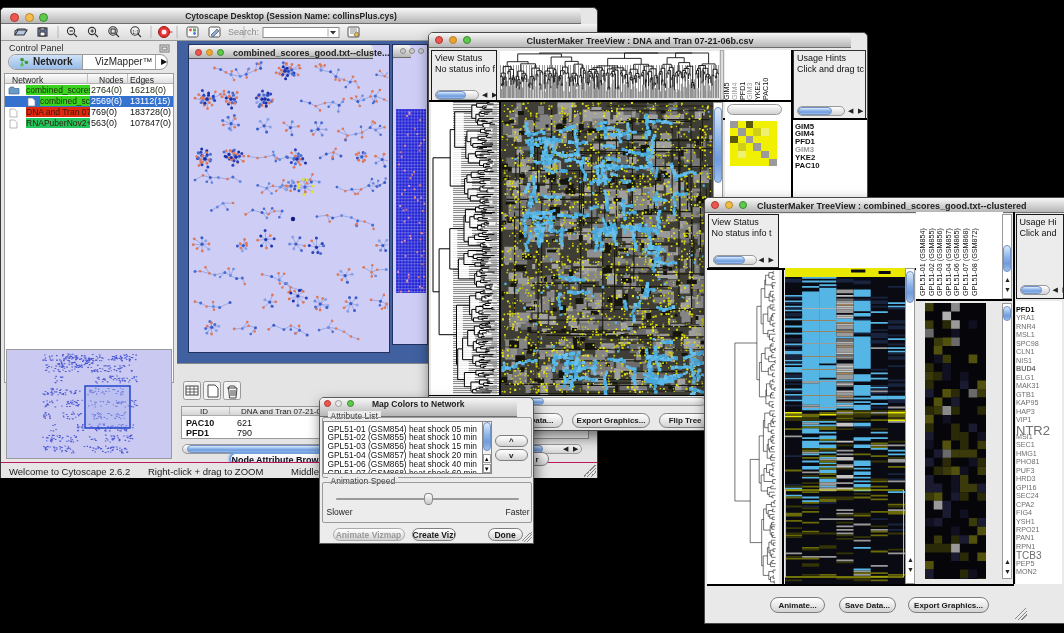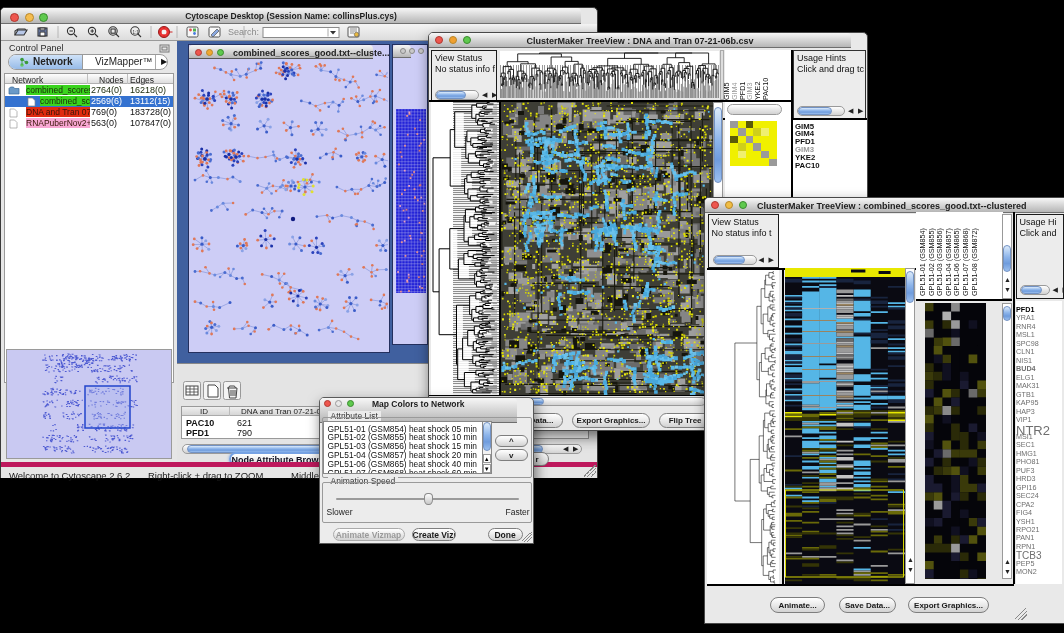--- a/index.html
+++ b/index.html
@@ -122,21 +122,21 @@
             <path d="M1 9V1h4.5L8 3.5V9z" fill="#fff" stroke="#999" stroke-width="0.7"></path>
           </svg>
     <span style="position:absolute;left:21px;top:0;width:64px;background:#e02a10;overflow:hidden;white-space:nowrap;font-size:8.5px">DNA and Tran 07</span>
     <span style="position:absolute;left:86px;top:0;color:#111">769(0)</span>
           <span style="position:absolute;left:125px;top:0;color:#111">183728(0)</span>
    </div>
    <div class="abs" style="left:0;top:44px;width:100%;height:11px;font-size:9px;color:#3a1508">
     <svg width="9" height="10" style="position:absolute;left:4px;top:0.5px">
             <path d="M1 9V1h4.5L8 3.5V9z" fill="#fff" stroke="#999" stroke-width="0.7"></path>
           </svg>
-    <span style="position:absolute;left:21px;top:0;width:64px;background:#f9a8d4;overflow:hidden;white-space:nowrap;font-size:8.5px">RNAPuberNov2+</span>
+    <span style="position:absolute;left:21px;top:0;width:64px;background:#22c55e;overflow:hidden;white-space:nowrap;font-size:8.5px">RNAPuberNov2+</span>
     <span style="position:absolute;left:86px;top:0;color:#111">563(0)</span>
           <span style="position:absolute;left:125px;top:0;color:#111">107847(0)</span>
    </div>
   </div>
   <div class="abs" style="left:5px;top:308px;width:166px;height:110px;background:#c9c9f2;border:1px solid #9a9a9a">
         <svg width="164" height="108" style="position:absolute;left:0;top:0">
           <path d="M35.2 9.6h1.4v1.1h-1.4zM37.8 7.6h1.4v1.1h-1.4zM35.8 9.6h1.5v1.1h-1.4zM43.2 9.8h1.8v1.1h-1.4zM36.9 9.5h2.0v1.1h-1.4zM37.3 4.5h1.2v1.1h-1.4zM41.8 6.4h1.7v1.1h-1.4zM38.3 10.0h1.5v1.1h-1.4zM44.7 9.5h1.9v1.1h-1.4zM42.3 8.5h1.8v1.1h-1.4zM42.0 5.7h1.1v1.1h-1.4zM43.9 5.5h2.1v1.1h-1.4zM48.9 5.1h1.6v1.1h-1.4zM59.3 6.1h1.4v1.1h-1.4zM56.9 9.6h1.0v1.1h-1.4zM60.4 9.8h1.2v1.1h-1.4zM60.0 5.3h1.6v1.1h-1.4zM56.7 8.0h1.2v1.1h-1.4zM60.1 3.6h2.4v1.1h-1.4zM54.9 3.9h2.1v1.1h-1.4zM55.7 8.4h1.9v1.1h-1.4zM57.8 8.3h2.1v1.1h-1.4zM60.9 9.9h1.9v1.1h-1.4zM57.9 6.8h1.6v1.1h-1.4zM60.7 7.3h1.5v1.1h-1.4zM62.6 6.0h1.1v1.1h-1.4zM68.4 5.2h2.0v1.1h-1.4zM64.5 3.7h2.0v1.1h-1.4zM68.7 8.3h2.0v1.1h-1.4zM67.8 7.6h2.1v1.1h-1.4zM65.0 7.3h1.3v1.1h-1.4zM65.4 6.9h1.3v1.1h-1.4zM67.8 5.5h1.7v1.1h-1.4zM64.1 8.5h1.4v1.1h-1.4zM61.9 6.2h2.0v1.1h-1.4zM66.9 5.6h2.4v1.1h-1.4zM62.4 4.5h2.0v1.1h-1.4zM85.1 10.4h2.2v1.1h-1.4zM76.6 5.3h1.3v1.1h-1.4zM76.7 7.3h1.9v1.1h-1.4zM80.8 8.1h2.0v1.1h-1.4zM81.0 7.6h2.1v1.1h-1.4zM80.6 8.8h2.4v1.1h-1.4zM84.8 8.1h2.1v1.1h-1.4zM84.7 4.0h1.8v1.1h-1.4zM81.7 9.6h2.0v1.1h-1.4zM76.8 7.7h2.3v1.1h-1.4zM78.7 9.4h1.8v1.1h-1.4zM77.2 5.4h1.8v1.1h-1.4zM87.9 9.6h2.4v1.1h-1.4zM92.4 6.3h1.2v1.1h-1.4zM87.7 10.0h2.1v1.1h-1.4zM94.1 7.2h1.7v1.1h-1.4zM92.3 7.0h1.1v1.1h-1.4zM90.2 7.6h1.2v1.1h-1.4zM91.3 4.4h2.3v1.1h-1.4zM88.5 5.9h1.9v1.1h-1.4zM95.2 7.7h1.6v1.1h-1.4zM91.8 10.2h1.6v1.1h-1.4zM93.8 10.2h1.5v1.1h-1.4zM94.4 7.4h1.2v1.1h-1.4zM100.5 9.2h2.2v1.1h-1.4zM106.7 6.1h1.3v1.1h-1.4zM106.3 9.3h2.3v1.1h-1.4zM103.6 9.1h2.0v1.1h-1.4zM104.8 7.8h1.5v1.1h-1.4zM107.9 5.4h2.1v1.1h-1.4zM108.5 8.0h1.3v1.1h-1.4zM108.7 7.4h2.0v1.1h-1.4zM108.2 7.0h1.7v1.1h-1.4zM112.7 5.5h1.6v1.1h-1.4zM105.7 9.5h1.9v1.1h-1.4zM109.5 8.2h1.5v1.1h-1.4zM108.8 5.0h1.3v1.1h-1.4zM107.1 7.6h1.7v1.1h-1.4zM104.5 6.0h2.1v1.1h-1.4zM111.7 7.8h1.1v1.1h-1.4zM112.8 6.2h1.7v1.1h-1.4zM117.3 7.5h2.3v1.1h-1.4zM117.3 5.0h1.3v1.1h-1.4zM111.9 7.9h1.3v1.1h-1.4zM117.1 7.4h1.1v1.1h-1.4zM118.0 7.2h1.7v1.1h-1.4zM118.9 9.0h1.5v1.1h-1.4zM113.9 9.4h1.2v1.1h-1.4zM118.4 3.9h1.8v1.1h-1.4zM114.3 7.3h1.7v1.1h-1.4zM116.4 4.4h1.3v1.1h-1.4zM113.1 7.6h1.9v1.1h-1.4zM113.5 8.7h1.2v1.1h-1.4zM113.9 10.3h2.1v1.1h-1.4zM124.8 7.1h1.5v1.1h-1.4zM127.7 9.1h1.8v1.1h-1.4zM121.1 8.5h2.2v1.1h-1.4zM122.1 8.8h1.9v1.1h-1.4zM121.5 10.3h2.0v1.1h-1.4zM123.3 6.9h2.2v1.1h-1.4zM119.2 5.6h1.1v1.1h-1.4zM119.6 5.6h1.4v1.1h-1.4zM121.6 5.9h1.7v1.1h-1.4zM125.3 4.0h1.5v1.1h-1.4zM121.9 9.5h1.2v1.1h-1.4zM128.1 4.6h1.9v1.1h-1.4zM38.8 19.4h1.5v1.1h-1.4zM41.4 21.4h1.3v1.1h-1.4zM41.1 15.9h1.8v1.1h-1.4zM39.1 17.1h2.2v1.1h-1.4zM39.6 14.5h1.7v1.1h-1.4zM38.2 14.6h1.8v1.1h-1.4zM37.7 19.9h1.8v1.1h-1.4zM44.2 16.4h1.1v1.1h-1.4zM47.2 17.9h2.0v1.1h-1.4zM50.5 18.9h1.5v1.1h-1.4zM54.1 15.6h2.3v1.1h-1.4zM45.7 20.5h2.1v1.1h-1.4zM50.8 20.6h1.9v1.1h-1.4zM51.8 21.1h1.9v1.1h-1.4zM47.9 15.6h2.2v1.1h-1.4zM52.0 16.2h1.6v1.1h-1.4zM55.2 16.0h1.4v1.1h-1.4zM55.6 19.5h1.1v1.1h-1.4zM56.6 17.7h1.6v1.1h-1.4zM61.2 20.6h2.2v1.1h-1.4zM57.6 21.0h2.0v1.1h-1.4zM58.6 16.6h2.3v1.1h-1.4zM63.8 16.5h2.4v1.1h-1.4zM69.1 16.9h1.4v1.1h-1.4zM64.6 19.5h1.2v1.1h-1.4zM67.4 18.5h1.0v1.1h-1.4zM69.1 15.1h1.6v1.1h-1.4zM67.4 16.1h1.5v1.1h-1.4zM69.9 20.9h2.1v1.1h-1.4zM84.0 20.1h1.3v1.1h-1.4zM85.6 20.5h1.1v1.1h-1.4zM84.3 21.5h1.5v1.1h-1.4zM83.8 16.9h1.1v1.1h-1.4zM86.2 19.7h2.0v1.1h-1.4zM92.2 17.9h1.6v1.1h-1.4zM89.7 14.8h1.9v1.1h-1.4zM90.2 19.2h1.1v1.1h-1.4zM93.2 20.9h1.4v1.1h-1.4zM87.8 19.2h1.6v1.1h-1.4zM89.5 20.1h1.2v1.1h-1.4zM89.3 21.1h2.1v1.1h-1.4zM86.5 20.8h2.0v1.1h-1.4zM94.7 18.4h1.6v1.1h-1.4zM101.0 18.5h2.0v1.1h-1.4zM97.3 20.1h1.8v1.1h-1.4zM97.2 20.2h2.2v1.1h-1.4zM102.0 15.2h1.4v1.1h-1.4zM101.2 20.9h1.4v1.1h-1.4zM96.7 15.3h1.0v1.1h-1.4zM96.4 20.2h2.3v1.1h-1.4zM102.5 17.3h1.8v1.1h-1.4zM97.4 15.3h2.2v1.1h-1.4zM99.7 15.6h2.3v1.1h-1.4zM103.8 20.2h1.0v1.1h-1.4zM100.0 20.7h1.2v1.1h-1.4zM112.3 17.6h2.4v1.1h-1.4zM110.4 18.1h1.6v1.1h-1.4zM111.5 18.3h2.0v1.1h-1.4zM106.7 15.8h2.1v1.1h-1.4zM106.5 19.1h1.6v1.1h-1.4zM111.9 21.1h2.3v1.1h-1.4zM114.4 16.7h1.4v1.1h-1.4zM111.6 15.4h2.3v1.1h-1.4zM108.4 20.1h2.0v1.1h-1.4zM115.6 14.9h1.4v1.1h-1.4zM116.0 15.2h1.6v1.1h-1.4zM123.4 19.9h2.2v1.1h-1.4zM117.0 15.8h1.4v1.1h-1.4zM121.8 14.6h1.2v1.1h-1.4zM123.4 20.6h2.3v1.1h-1.4zM53.9 26.6h2.4v1.1h-1.4zM47.0 32.1h2.4v1.1h-1.4zM52.7 26.6h1.8v1.1h-1.4zM48.3 25.8h1.6v1.1h-1.4zM47.7 27.7h1.2v1.1h-1.4zM53.0 26.9h2.4v1.1h-1.4zM53.2 30.1h2.1v1.1h-1.4zM48.8 30.4h2.3v1.1h-1.4zM89.4 27.5h2.0v1.1h-1.4zM87.8 31.3h2.0v1.1h-1.4zM96.4 28.1h1.1v1.1h-1.4zM94.5 31.2h2.1v1.1h-1.4zM94.7 29.0h2.3v1.1h-1.4zM90.4 28.7h2.4v1.1h-1.4zM91.0 26.8h1.5v1.1h-1.4zM96.4 28.6h2.1v1.1h-1.4zM97.5 29.6h1.3v1.1h-1.4zM89.4 32.5h1.6v1.1h-1.4zM103.7 27.7h1.3v1.1h-1.4zM103.5 26.2h1.8v1.1h-1.4zM105.9 29.1h1.3v1.1h-1.4zM101.7 26.8h1.9v1.1h-1.4zM99.6 31.3h1.8v1.1h-1.4zM102.2 25.6h2.2v1.1h-1.4zM105.3 25.8h1.3v1.1h-1.4zM106.7 28.0h2.3v1.1h-1.4zM114.7 28.1h1.3v1.1h-1.4zM116.8 30.6h2.0v1.1h-1.4zM114.5 30.2h1.9v1.1h-1.4zM111.7 27.7h1.7v1.1h-1.4zM109.1 25.5h1.7v1.1h-1.4zM117.1 30.1h1.7v1.1h-1.4zM112.3 30.6h1.8v1.1h-1.4zM116.3 27.6h1.4v1.1h-1.4zM114.3 29.8h2.3v1.1h-1.4zM110.5 27.9h1.5v1.1h-1.4zM112.7 32.2h1.2v1.1h-1.4zM109.3 29.3h1.0v1.1h-1.4zM111.8 29.6h1.1v1.1h-1.4zM126.6 27.4h1.2v1.1h-1.4zM128.2 29.6h1.5v1.1h-1.4zM121.2 31.4h1.3v1.1h-1.4zM119.6 27.8h1.1v1.1h-1.4zM122.2 29.6h1.3v1.1h-1.4zM126.1 26.3h2.0v1.1h-1.4zM128.5 26.2h1.8v1.1h-1.4zM124.2 27.9h1.9v1.1h-1.4zM129.0 31.1h1.6v1.1h-1.4zM35.1 43.5h2.0v1.1h-1.4zM37.5 40.9h1.7v1.1h-1.4zM44.2 38.5h1.3v1.1h-1.4zM36.3 43.6h1.7v1.1h-1.4zM40.0 43.2h2.2v1.1h-1.4zM44.6 44.5h1.3v1.1h-1.4zM44.6 42.2h1.3v1.1h-1.4zM43.3 38.3h1.7v1.1h-1.4zM39.4 43.7h2.2v1.1h-1.4zM43.2 42.1h1.8v1.1h-1.4zM37.3 44.1h1.4v1.1h-1.4zM39.4 42.3h2.0v1.1h-1.4zM43.8 44.2h1.2v1.1h-1.4zM44.0 40.6h1.4v1.1h-1.4zM53.4 39.0h1.1v1.1h-1.4zM50.6 44.2h1.3v1.1h-1.4zM54.4 43.8h2.4v1.1h-1.4zM49.5 38.6h1.3v1.1h-1.4zM52.7 42.6h1.5v1.1h-1.4zM54.2 43.7h1.9v1.1h-1.4zM44.8 39.1h2.3v1.1h-1.4zM45.4 43.1h1.3v1.1h-1.4zM48.7 41.3h1.5v1.1h-1.4zM45.4 37.8h1.1v1.1h-1.4zM45.2 38.6h1.1v1.1h-1.4zM47.0 41.3h1.6v1.1h-1.4zM51.9 41.9h1.7v1.1h-1.4zM55.8 43.0h1.3v1.1h-1.4zM58.9 39.5h1.8v1.1h-1.4zM56.1 43.9h1.0v1.1h-1.4zM57.9 44.2h1.4v1.1h-1.4zM57.7 42.2h1.4v1.1h-1.4zM58.5 39.6h1.2v1.1h-1.4zM51.7 40.0h2.2v1.1h-1.4zM59.3 39.6h1.6v1.1h-1.4zM52.0 41.9h1.2v1.1h-1.4zM52.5 39.9h1.5v1.1h-1.4zM62.2 40.8h2.4v1.1h-1.4zM63.2 42.3h2.0v1.1h-1.4zM67.7 40.0h2.1v1.1h-1.4zM71.7 40.7h1.9v1.1h-1.4zM66.7 43.1h1.1v1.1h-1.4zM67.0 42.8h2.2v1.1h-1.4zM67.4 41.6h1.7v1.1h-1.4zM89.0 43.6h1.3v1.1h-1.4zM84.6 42.1h1.2v1.1h-1.4zM81.9 41.3h1.7v1.1h-1.4zM85.6 41.8h1.9v1.1h-1.4zM87.8 37.8h1.7v1.1h-1.4zM82.1 39.4h1.2v1.1h-1.4zM82.3 39.9h1.7v1.1h-1.4zM89.1 43.2h1.1v1.1h-1.4zM87.2 40.7h2.0v1.1h-1.4zM82.6 41.3h2.3v1.1h-1.4zM80.1 44.2h1.8v1.1h-1.4zM83.8 39.7h1.9v1.1h-1.4zM90.8 40.9h1.4v1.1h-1.4zM90.6 38.8h1.8v1.1h-1.4zM95.0 41.3h1.5v1.1h-1.4zM93.9 42.5h1.0v1.1h-1.4zM96.3 43.3h1.8v1.1h-1.4zM95.0 41.6h1.6v1.1h-1.4zM106.8 39.1h1.4v1.1h-1.4zM101.6 40.7h1.2v1.1h-1.4zM97.9 40.8h1.9v1.1h-1.4zM105.0 38.9h1.8v1.1h-1.4zM100.1 37.9h2.3v1.1h-1.4zM113.1 42.2h1.4v1.1h-1.4zM114.9 43.4h1.6v1.1h-1.4zM114.9 41.1h1.8v1.1h-1.4zM109.6 40.8h2.4v1.1h-1.4zM114.2 41.3h2.1v1.1h-1.4zM114.8 38.7h2.0v1.1h-1.4zM112.8 44.3h2.1v1.1h-1.4zM113.1 37.7h1.1v1.1h-1.4zM113.3 42.3h1.0v1.1h-1.4zM108.3 42.9h1.9v1.1h-1.4zM39.0 54.3h1.5v1.1h-1.4zM39.9 54.3h2.2v1.1h-1.4zM37.8 56.1h1.0v1.1h-1.4zM41.9 51.7h1.6v1.1h-1.4zM39.8 53.2h1.4v1.1h-1.4zM37.7 56.2h1.2v1.1h-1.4zM37.9 55.3h2.3v1.1h-1.4zM35.6 51.3h1.8v1.1h-1.4zM39.7 50.3h1.0v1.1h-1.4zM44.0 50.6h1.6v1.1h-1.4zM42.2 51.5h1.4v1.1h-1.4zM49.6 49.7h1.3v1.1h-1.4zM44.8 52.1h1.6v1.1h-1.4zM47.0 56.4h2.2v1.1h-1.4zM59.2 54.0h1.1v1.1h-1.4zM59.6 51.1h2.4v1.1h-1.4zM59.7 52.6h1.8v1.1h-1.4zM59.1 56.0h1.8v1.1h-1.4zM54.3 55.4h1.2v1.1h-1.4zM61.7 56.0h2.0v1.1h-1.4zM61.0 53.1h2.1v1.1h-1.4zM63.3 50.5h1.1v1.1h-1.4zM63.1 52.0h1.5v1.1h-1.4zM64.2 53.1h1.2v1.1h-1.4zM65.1 53.7h2.3v1.1h-1.4zM65.2 49.7h1.4v1.1h-1.4zM69.5 52.7h1.3v1.1h-1.4zM68.9 52.0h1.5v1.1h-1.4zM67.3 51.6h2.4v1.1h-1.4zM68.4 55.0h1.5v1.1h-1.4zM64.3 51.7h2.2v1.1h-1.4zM67.2 50.9h1.1v1.1h-1.4zM69.6 55.4h2.3v1.1h-1.4zM74.9 49.7h1.0v1.1h-1.4zM69.5 54.7h1.9v1.1h-1.4zM70.5 55.0h1.5v1.1h-1.4zM69.8 50.0h1.9v1.1h-1.4zM71.1 54.0h1.6v1.1h-1.4zM87.5 52.1h1.3v1.1h-1.4zM82.7 50.5h2.1v1.1h-1.4zM81.2 55.3h1.2v1.1h-1.4zM86.9 54.2h1.9v1.1h-1.4zM87.2 51.7h2.0v1.1h-1.4zM84.2 54.4h1.7v1.1h-1.4zM88.5 51.8h1.3v1.1h-1.4zM87.7 56.5h1.4v1.1h-1.4zM99.1 53.9h1.1v1.1h-1.4zM92.9 55.5h1.8v1.1h-1.4zM100.4 51.7h1.0v1.1h-1.4zM99.9 50.4h1.5v1.1h-1.4zM95.6 51.1h1.5v1.1h-1.4zM92.4 50.9h1.9v1.1h-1.4zM101.2 51.8h1.9v1.1h-1.4zM110.2 53.0h1.1v1.1h-1.4zM105.9 54.2h1.1v1.1h-1.4zM107.8 55.7h2.1v1.1h-1.4zM109.0 52.0h2.1v1.1h-1.4zM109.1 55.9h1.5v1.1h-1.4zM113.5 51.3h2.1v1.1h-1.4zM111.3 52.2h2.1v1.1h-1.4zM111.0 51.6h1.4v1.1h-1.4zM109.1 52.5h1.5v1.1h-1.4zM113.9 53.1h1.2v1.1h-1.4zM111.6 52.5h2.3v1.1h-1.4zM115.3 52.0h1.5v1.1h-1.4zM110.7 52.7h1.3v1.1h-1.4zM117.5 56.5h1.5v1.1h-1.4zM115.1 51.5h2.1v1.1h-1.4zM108.8 50.2h1.2v1.1h-1.4zM117.5 51.3h1.7v1.1h-1.4zM127.1 53.7h1.1v1.1h-1.4zM127.3 49.9h2.2v1.1h-1.4zM125.9 56.4h1.3v1.1h-1.4zM128.2 54.7h1.7v1.1h-1.4zM124.2 50.5h2.3v1.1h-1.4zM123.4 56.1h2.1v1.1h-1.4zM126.8 51.6h1.2v1.1h-1.4zM123.7 49.9h1.2v1.1h-1.4zM120.3 55.3h2.0v1.1h-1.4zM129.5 54.9h1.4v1.1h-1.4zM37.6 63.4h1.2v1.1h-1.4zM40.6 64.0h2.0v1.1h-1.4zM37.4 62.1h2.2v1.1h-1.4zM40.9 63.4h1.6v1.1h-1.4zM37.6 68.0h1.4v1.1h-1.4zM42.0 67.8h2.0v1.1h-1.4zM38.5 64.7h1.7v1.1h-1.4zM36.2 64.6h1.3v1.1h-1.4zM36.1 66.5h1.4v1.1h-1.4zM42.3 66.1h1.2v1.1h-1.4zM42.3 65.2h1.2v1.1h-1.4zM36.5 66.3h2.3v1.1h-1.4zM36.6 65.7h1.3v1.1h-1.4zM64.2 63.4h1.0v1.1h-1.4zM61.7 68.3h1.4v1.1h-1.4zM64.3 63.9h1.5v1.1h-1.4zM55.8 65.4h1.3v1.1h-1.4zM55.8 62.4h1.0v1.1h-1.4zM55.1 62.5h2.2v1.1h-1.4zM56.3 66.5h1.2v1.1h-1.4zM59.8 66.0h2.0v1.1h-1.4zM58.4 64.0h2.1v1.1h-1.4zM64.4 68.3h2.3v1.1h-1.4zM59.5 68.0h1.6v1.1h-1.4zM70.2 63.7h1.4v1.1h-1.4zM73.0 63.1h1.9v1.1h-1.4zM72.7 62.9h2.1v1.1h-1.4zM71.1 65.1h1.3v1.1h-1.4zM68.1 66.7h1.3v1.1h-1.4zM72.2 63.9h1.1v1.1h-1.4zM65.3 61.5h1.6v1.1h-1.4zM65.6 63.3h2.3v1.1h-1.4zM90.5 64.2h2.1v1.1h-1.4zM92.2 63.0h1.7v1.1h-1.4zM87.5 64.0h1.3v1.1h-1.4zM93.6 64.0h1.0v1.1h-1.4zM89.5 62.9h1.8v1.1h-1.4zM86.1 66.2h1.8v1.1h-1.4zM87.5 64.8h1.3v1.1h-1.4zM86.2 64.6h2.2v1.1h-1.4zM86.1 68.4h1.9v1.1h-1.4zM93.7 67.7h1.4v1.1h-1.4zM84.7 63.7h1.5v1.1h-1.4zM92.8 66.9h2.0v1.1h-1.4zM88.4 67.9h1.5v1.1h-1.4zM90.2 67.8h1.0v1.1h-1.4zM90.8 61.9h1.2v1.1h-1.4zM91.0 66.1h1.7v1.1h-1.4zM99.5 68.1h1.2v1.1h-1.4zM96.6 66.8h1.4v1.1h-1.4zM92.6 65.7h1.9v1.1h-1.4zM100.0 63.0h2.1v1.1h-1.4zM106.8 67.8h2.3v1.1h-1.4zM103.9 64.8h1.5v1.1h-1.4zM103.3 64.6h1.9v1.1h-1.4zM100.7 62.9h2.1v1.1h-1.4zM116.6 67.7h1.4v1.1h-1.4zM108.7 63.9h1.2v1.1h-1.4zM116.0 63.5h2.3v1.1h-1.4zM117.3 61.8h1.7v1.1h-1.4zM113.5 65.0h1.5v1.1h-1.4zM115.0 64.9h1.5v1.1h-1.4zM113.4 68.1h1.0v1.1h-1.4zM111.4 66.8h1.4v1.1h-1.4zM108.4 65.8h2.3v1.1h-1.4zM109.8 63.2h1.6v1.1h-1.4zM110.9 64.3h1.6v1.1h-1.4zM45.8 80.3h1.3v1.1h-1.4zM48.3 78.9h1.5v1.1h-1.4zM43.2 80.2h1.4v1.1h-1.4zM46.7 74.2h2.2v1.1h-1.4zM45.3 74.9h1.4v1.1h-1.4zM69.9 80.3h1.6v1.1h-1.4zM74.3 77.4h2.2v1.1h-1.4zM69.6 77.1h2.2v1.1h-1.4zM74.7 79.8h2.3v1.1h-1.4zM70.7 76.6h1.9v1.1h-1.4zM74.9 74.1h1.6v1.1h-1.4zM73.5 76.6h1.9v1.1h-1.4zM75.2 75.5h1.1v1.1h-1.4zM69.8 75.2h1.8v1.1h-1.4zM70.8 79.7h1.3v1.1h-1.4zM70.1 74.0h1.2v1.1h-1.4zM88.2 77.7h2.4v1.1h-1.4zM90.7 75.3h1.3v1.1h-1.4zM90.8 77.3h1.4v1.1h-1.4zM81.5 73.8h1.9v1.1h-1.4zM83.5 75.9h2.1v1.1h-1.4zM89.9 76.1h2.1v1.1h-1.4zM83.3 76.5h2.0v1.1h-1.4zM87.4 78.8h2.2v1.1h-1.4zM89.2 80.1h1.3v1.1h-1.4zM91.2 78.6h1.7v1.1h-1.4zM89.9 76.0h2.2v1.1h-1.4zM98.6 80.4h1.2v1.1h-1.4zM91.2 73.7h2.1v1.1h-1.4zM93.3 77.0h1.8v1.1h-1.4zM96.6 74.3h1.3v1.1h-1.4zM95.8 74.8h2.1v1.1h-1.4zM92.5 73.5h1.8v1.1h-1.4zM96.0 73.5h2.2v1.1h-1.4zM97.9 79.2h1.3v1.1h-1.4zM95.3 73.8h2.3v1.1h-1.4zM89.0 79.8h1.4v1.1h-1.4zM96.9 80.3h2.2v1.1h-1.4zM103.0 75.8h2.0v1.1h-1.4zM102.5 77.8h2.0v1.1h-1.4zM107.1 76.6h2.0v1.1h-1.4zM101.6 80.3h2.0v1.1h-1.4zM105.2 76.5h1.0v1.1h-1.4zM99.9 76.1h2.2v1.1h-1.4zM105.0 75.2h1.6v1.1h-1.4zM109.9 79.6h1.7v1.1h-1.4zM112.2 80.2h1.3v1.1h-1.4zM114.7 74.1h2.0v1.1h-1.4zM117.4 79.8h1.3v1.1h-1.4zM118.2 76.7h1.3v1.1h-1.4zM109.9 76.0h1.7v1.1h-1.4zM114.0 75.6h1.0v1.1h-1.4zM112.4 80.3h2.2v1.1h-1.4zM113.5 74.4h1.2v1.1h-1.4zM116.7 78.6h1.4v1.1h-1.4zM111.9 76.9h1.5v1.1h-1.4zM111.5 73.9h1.2v1.1h-1.4zM116.5 77.0h1.7v1.1h-1.4zM113.3 78.5h2.0v1.1h-1.4zM118.2 75.0h2.2v1.1h-1.4zM124.5 77.2h2.2v1.1h-1.4zM125.3 74.4h1.8v1.1h-1.4zM116.4 76.7h2.2v1.1h-1.4zM118.3 80.3h1.9v1.1h-1.4zM116.2 78.5h2.3v1.1h-1.4zM118.7 79.0h1.6v1.1h-1.4zM43.3 89.2h1.2v1.1h-1.4zM44.5 89.0h1.5v1.1h-1.4zM35.1 86.7h1.8v1.1h-1.4zM43.4 88.5h2.2v1.1h-1.4zM39.0 90.2h1.4v1.1h-1.4zM39.4 87.3h2.3v1.1h-1.4zM43.2 91.1h2.1v1.1h-1.4zM39.0 87.1h1.7v1.1h-1.4zM39.3 87.3h1.4v1.1h-1.4zM44.7 84.8h1.5v1.1h-1.4zM49.5 85.5h1.6v1.1h-1.4zM44.3 86.7h1.3v1.1h-1.4zM46.0 84.9h1.8v1.1h-1.4zM46.4 88.0h1.2v1.1h-1.4zM46.6 87.9h1.2v1.1h-1.4zM44.7 89.7h1.2v1.1h-1.4zM41.1 85.0h2.0v1.1h-1.4zM44.7 84.8h2.2v1.1h-1.4zM42.8 90.3h1.7v1.1h-1.4zM47.8 89.0h1.6v1.1h-1.4zM59.2 85.5h1.6v1.1h-1.4zM60.8 85.9h1.1v1.1h-1.4zM52.8 90.6h1.4v1.1h-1.4zM51.7 85.1h2.0v1.1h-1.4zM61.2 90.2h1.3v1.1h-1.4zM59.4 90.8h1.2v1.1h-1.4zM52.3 90.6h1.4v1.1h-1.4zM51.4 87.0h1.7v1.1h-1.4zM54.4 88.2h1.4v1.1h-1.4zM52.5 86.5h1.2v1.1h-1.4zM55.1 86.9h1.4v1.1h-1.4zM63.1 89.5h1.7v1.1h-1.4zM62.8 91.1h2.3v1.1h-1.4zM68.4 85.9h1.7v1.1h-1.4zM66.8 85.1h1.3v1.1h-1.4zM63.1 87.3h1.6v1.1h-1.4zM65.8 91.3h1.3v1.1h-1.4zM69.5 90.2h1.8v1.1h-1.4zM67.7 87.0h2.2v1.1h-1.4zM65.0 89.2h1.1v1.1h-1.4zM84.4 88.7h2.0v1.1h-1.4zM87.5 89.9h2.3v1.1h-1.4zM81.8 86.3h1.6v1.1h-1.4zM83.5 88.9h1.6v1.1h-1.4zM87.0 88.6h1.6v1.1h-1.4zM104.9 87.9h1.8v1.1h-1.4zM98.4 87.9h2.0v1.1h-1.4zM102.6 91.4h1.1v1.1h-1.4zM105.3 85.4h2.4v1.1h-1.4zM104.7 88.0h1.1v1.1h-1.4zM104.1 89.3h2.4v1.1h-1.4zM99.7 89.5h1.9v1.1h-1.4zM97.8 84.6h1.8v1.1h-1.4zM103.1 85.6h2.3v1.1h-1.4zM97.8 90.5h1.5v1.1h-1.4zM112.0 89.6h1.5v1.1h-1.4zM111.2 90.2h2.0v1.1h-1.4zM107.2 85.8h1.0v1.1h-1.4zM106.9 87.5h1.3v1.1h-1.4zM110.9 88.7h2.4v1.1h-1.4zM106.5 88.2h1.4v1.1h-1.4zM110.3 87.2h1.5v1.1h-1.4zM109.7 85.1h1.4v1.1h-1.4zM105.3 89.0h1.4v1.1h-1.4zM123.0 85.0h1.4v1.1h-1.4zM116.2 85.5h1.4v1.1h-1.4zM117.6 89.8h1.5v1.1h-1.4zM119.5 87.1h2.1v1.1h-1.4zM122.1 86.0h2.2v1.1h-1.4zM124.1 88.1h2.2v1.1h-1.4zM121.0 90.7h1.9v1.1h-1.4zM119.3 85.5h1.4v1.1h-1.4zM117.7 90.0h1.1v1.1h-1.4zM123.7 84.6h1.7v1.1h-1.4zM121.3 85.7h1.9v1.1h-1.4zM121.7 86.2h2.3v1.1h-1.4zM122.2 87.9h1.9v1.1h-1.4zM37.6 98.3h1.6v1.1h-1.4zM39.4 98.8h1.3v1.1h-1.4zM38.2 99.4h1.1v1.1h-1.4zM39.7 96.2h2.3v1.1h-1.4zM39.1 96.2h2.2v1.1h-1.4zM37.5 97.0h2.1v1.1h-1.4zM42.4 96.4h1.4v1.1h-1.4zM39.6 95.9h1.2v1.1h-1.4zM35.7 95.9h1.9v1.1h-1.4zM37.1 97.3h2.2v1.1h-1.4zM46.4 99.8h2.0v1.1h-1.4zM54.5 100.0h1.5v1.1h-1.4zM46.6 97.5h1.6v1.1h-1.4zM46.7 100.4h2.2v1.1h-1.4zM45.5 96.4h2.2v1.1h-1.4zM53.5 97.0h2.3v1.1h-1.4zM51.7 96.3h2.4v1.1h-1.4zM48.3 97.2h2.0v1.1h-1.4zM48.4 98.7h2.3v1.1h-1.4zM54.3 101.1h1.1v1.1h-1.4zM52.2 98.4h1.9v1.1h-1.4zM65.3 100.6h1.5v1.1h-1.4zM57.6 95.5h1.4v1.1h-1.4zM59.2 98.3h2.2v1.1h-1.4zM60.6 97.5h1.3v1.1h-1.4zM58.3 100.9h2.1v1.1h-1.4zM60.9 96.2h1.2v1.1h-1.4zM63.6 102.4h2.0v1.1h-1.4zM63.0 98.7h1.2v1.1h-1.4zM65.9 102.2h1.6v1.1h-1.4zM61.7 97.7h1.6v1.1h-1.4zM57.2 99.9h2.3v1.1h-1.4zM82.2 97.0h1.8v1.1h-1.4zM79.9 95.8h1.1v1.1h-1.4zM76.6 95.9h1.6v1.1h-1.4zM82.5 96.5h1.7v1.1h-1.4zM84.8 100.0h1.7v1.1h-1.4zM88.5 98.4h1.7v1.1h-1.4zM90.4 97.7h1.6v1.1h-1.4zM85.1 97.5h2.1v1.1h-1.4zM91.2 97.0h2.0v1.1h-1.4zM93.0 98.0h2.1v1.1h-1.4zM92.4 98.4h2.2v1.1h-1.4zM87.7 101.3h1.1v1.1h-1.4zM87.8 98.4h1.3v1.1h-1.4zM86.0 97.7h1.3v1.1h-1.4zM94.6 100.8h2.1v1.1h-1.4zM90.0 96.3h2.0v1.1h-1.4zM100.4 101.2h1.5v1.1h-1.4zM102.6 97.8h1.6v1.1h-1.4zM97.2 102.0h2.3v1.1h-1.4zM106.0 97.1h1.3v1.1h-1.4zM104.2 96.6h1.8v1.1h-1.4zM100.7 97.4h1.4v1.1h-1.4zM98.2 95.6h1.2v1.1h-1.4zM106.5 96.4h1.1v1.1h-1.4zM99.4 98.0h2.3v1.1h-1.4zM103.1 101.4h1.3v1.1h-1.4zM103.2 97.1h1.6v1.1h-1.4zM112.4 97.6h1.1v1.1h-1.4zM109.2 98.8h1.8v1.1h-1.4zM105.3 98.9h1.3v1.1h-1.4zM108.7 96.4h1.9v1.1h-1.4zM105.1 100.0h1.2v1.1h-1.4zM112.0 100.2h1.8v1.1h-1.4zM104.7 100.0h1.0v1.1h-1.4zM119.0 101.8h1.8v1.1h-1.4zM113.6 101.1h1.9v1.1h-1.4zM120.0 101.2h1.3v1.1h-1.4zM113.9 99.3h1.8v1.1h-1.4zM115.5 102.5h1.4v1.1h-1.4zM118.3 98.7h1.9v1.1h-1.4zM113.9 102.3h1.7v1.1h-1.4zM116.5 98.3h2.4v1.1h-1.4zM117.1 97.7h1.8v1.1h-1.4zM74.0 5.1h1.6v1.3h-1.6zM84.8 12.6h1.6v1.3h-1.6zM56.0 9.9h1.6v1.3h-1.6zM54.0 13.2h1.6v1.3h-1.6zM61.5 13.7h1.6v1.3h-1.6zM68.1 9.0h1.6v1.3h-1.6zM54.9 14.4h1.6v1.3h-1.6zM64.2 11.9h1.6v1.3h-1.6zM78.1 9.5h1.6v1.3h-1.6zM69.5 15.2h1.6v1.3h-1.6zM56.0 16.0h1.6v1.3h-1.6zM53.4 10.4h1.6v1.3h-1.6zM79.0 10.9h1.6v1.3h-1.6zM72.0 8.7h1.6v1.3h-1.6zM79.5 10.0h1.6v1.3h-1.6zM68.5 13.6h1.6v1.3h-1.6zM75.0 10.7h1.6v1.3h-1.6zM50.1 13.2h1.6v1.3h-1.6zM65.8 7.3h1.6v1.3h-1.6zM73.5 7.9h1.6v1.3h-1.6zM72.2 15.5h1.6v1.3h-1.6zM85.2 10.0h1.6v1.3h-1.6zM52.0 9.2h1.6v1.3h-1.6zM83.6 8.6h1.6v1.3h-1.6zM75.7 9.6h1.6v1.3h-1.6zM68.8 16.8h1.6v1.3h-1.6zM81.1 9.8h1.6v1.3h-1.6zM67.1 11.6h1.6v1.3h-1.6zM76.8 14.0h1.6v1.3h-1.6zM74.4 16.5h1.6v1.3h-1.6zM83.8 12.4h1.6v1.3h-1.6zM54.4 16.7h1.6v1.3h-1.6zM71.0 16.8h1.6v1.3h-1.6zM81.8 14.0h1.6v1.3h-1.6zM73.8 14.6h1.6v1.3h-1.6zM72.7 15.9h1.6v1.3h-1.6zM61.7 11.2h1.6v1.3h-1.6zM64.2 13.5h1.6v1.3h-1.6zM63.8 6.0h1.6v1.3h-1.6zM73.4 8.3h1.6v1.3h-1.6zM80.3 16.7h1.6v1.3h-1.6zM56.7 12.9h1.6v1.3h-1.6zM81.0 11.5h1.6v1.3h-1.6zM68.7 6.5h1.6v1.3h-1.6zM70.0 7.3h1.6v1.3h-1.6zM65.8 12.0h1.6v1.3h-1.6zM78.6 12.7h1.6v1.3h-1.6zM78.0 7.4h1.6v1.3h-1.6zM84.7 12.2h1.6v1.3h-1.6zM77.8 12.6h1.6v1.3h-1.6zM71.2 14.7h1.6v1.3h-1.6zM51.5 13.1h1.6v1.3h-1.6zM54.0 16.2h1.6v1.3h-1.6zM49.1 9.6h1.6v1.3h-1.6zM51.6 14.2h1.6v1.3h-1.6zM54.9 5.1h1.6v1.3h-1.6zM53.8 12.0h1.6v1.3h-1.6zM61.8 7.6h1.6v1.3h-1.6zM83.3 7.9h1.6v1.3h-1.6zM79.4 12.6h1.6v1.3h-1.6z" fill="#3848cc" fill-opacity="0.85"></path>
           <rect x="78" y="36" width="45" height="42" fill="#aab4ee" fill-opacity="0.4" stroke="#2244cc" stroke-width="1.5"></rect>
         </svg>
       </div>
@@ -164,21 +164,21 @@
         <div class="abs" style="left:55px;top:21px;font-size:9px;color:#111">790</div>
   </div>
   <div class="sbtrack" style="left:5px;top:80px;width:400px;height:10px"></div>
   <div class="pill" style="left:10px;top:81px;width:356px;height:8px"></div>
   <div class="arr" style="left:386px;top:81px">◀</div>
       <div class="arr" style="left:396px;top:81px">▶</div>
   <div class="abs" style="left:52px;top:88px;width:97px;height:14px;border:2px solid #76a2e4;border-radius:8px;background:linear-gradient(#fff,#e2e2e2);box-shadow:0 0 3px #76a2e4">
    <div class="abs" style="left:0;right:0;top:0.5px;text-align:center;font-size:9px;font-weight:bold;color:#112">Node Attribute Brows</div>
   </div>
  </div>
- <div class="abs" style="left:0;top:454px;width:596px;height:16px;background:#e6e6e6;border-top:5px solid #be185d;font-size:9.5px;color:#1a1a1a">
+ <div class="abs" style="left:0;top:454px;width:596px;height:16px;background:#e6e6e6;border-top:1px solid #be185d;font-size:9.5px;color:#1a1a1a">
   <span style="position:absolute;left:8px;top:3px">Welcome to Cytoscape 2.6.2</span>
   <span style="position:absolute;left:147px;top:3px">Right-click + drag  to  ZOOM</span>
   <span style="position:absolute;left:290px;top:3px">Middle-click + drag to PAN</span>
  </div>
  <div class="btn" style="left:524px;top:444px;width:24px;height:14px;line-height:13px;border-radius:7px">r</div>
  <div class="grip" style="left:583px;top:457px"></div>
 </div>
 
 <div class="abs" style="left:392px;top:44px;width:36px;height:301px;background:#cdcdf6;border:1.5px solid #24305e">
  <div class="tbar" style="height:13px">
@@ -1062,21 +1062,21 @@
     <div class="abs" style="left:311px;top:360.8px;font-size:7.2px;color:#6e6e6e;font-weight:normal">PEP5</div>
     <div class="abs" style="left:311px;top:369.26000000000005px;font-size:7.2px;color:#6e6e6e;font-weight:normal">MON2</div>
  <div class="blk" style="left:2px;top:386px;width:307px;height:1.5px"></div>
  <div class="btn" style="left:65px;top:399px;width:55px;height:16px;line-height:15px">Animate...</div>
  <div class="btn" style="left:134px;top:399px;width:57px;height:16px;line-height:15px">Save Data...</div>
  <div class="btn" style="left:203px;top:399px;width:81px;height:16px;line-height:15px">Export Graphics...</div>
  <div class="grip" style="left:310px;top:410px"></div>
 </div>
 
 <div class="win" style="left:318.5px;top:396.5px;width:215.5px;height:147.5px;background:#ececec;border-color:#5a5a5a">
- <div class="tbar" style="height:25px">
+ <div class="tbar" style="height:19px">
   <div class="lt" style="left:4px;top:2px;width:7px;height:7px;background:#ee564e;border-color:#b03830"></div>
       <div class="lt" style="left:15.5px;top:2px;width:7px;height:7px;background:#e8e8e8;border-color:#9a9a9a"></div>
       <div class="lt" style="left:27px;top:2px;width:7px;height:7px;background:#5fc94e;border-color:#3a8a2e"></div>
   <div class="ttl" style="top:1.5px;font-size:8.5px">Map Colors to Network</div>
  </div>
  <div class="glabel" style="left:8px;top:13.5px">Attribute List</div>
  <div class="gbox" style="left:2px;top:19px;width:210px;height:61px"></div>
  <div class="abs" style="left:3px;top:23px;width:160px;height:53px;background:#fff;border:1px solid #888;overflow:hidden">
       <div style="position:absolute;left:4px;top:2.0px;font-size:8.4px;color:#111;white-space:nowrap">GPL51-01 (GSM854) heat shock 05 min</div>
       <div style="position:absolute;left:4px;top:10.85px;font-size:8.4px;color:#111;white-space:nowrap">GPL51-02 (GSM855) heat shock 10 min</div>

